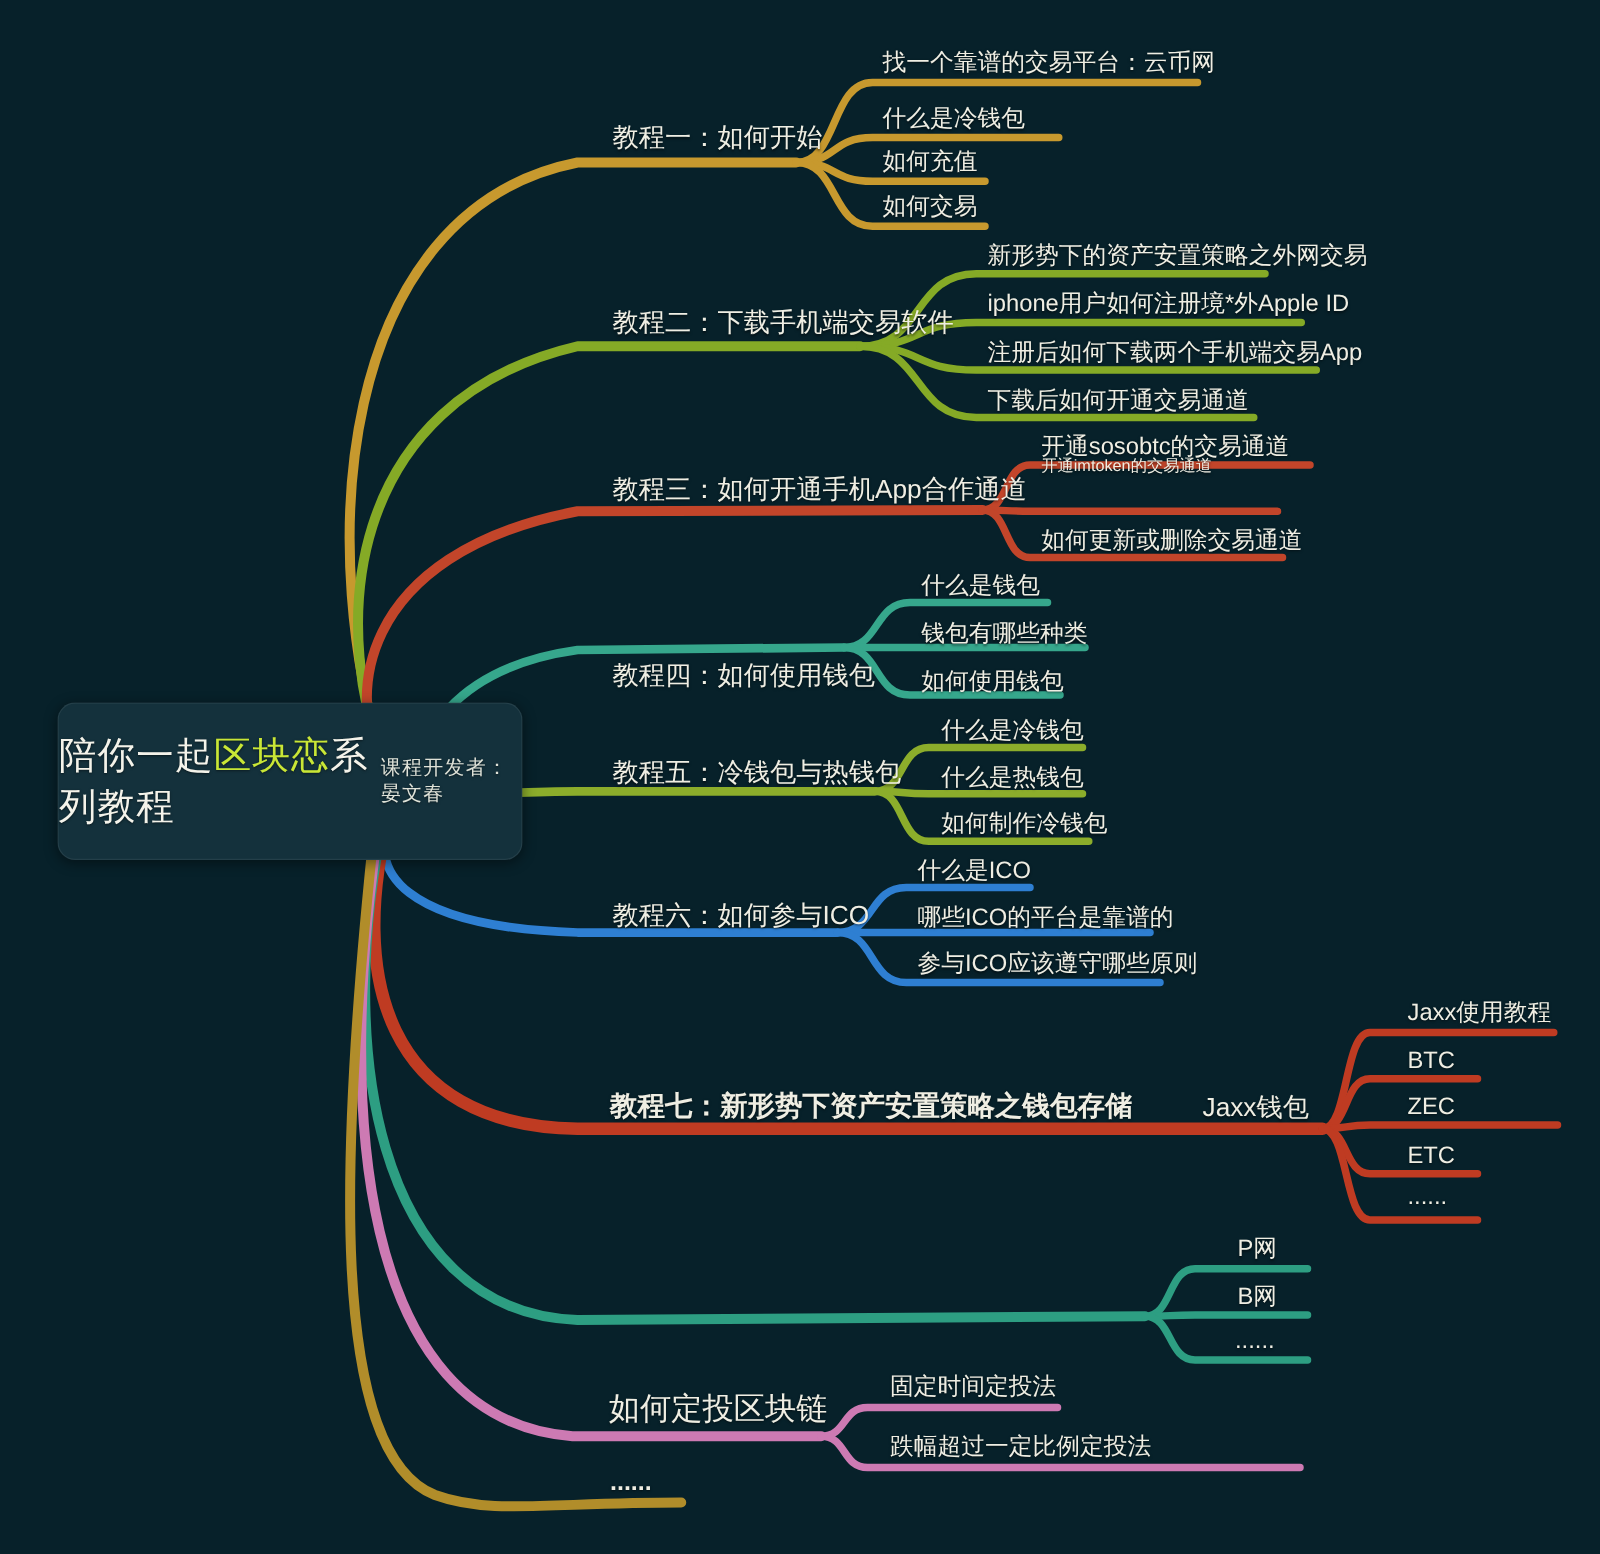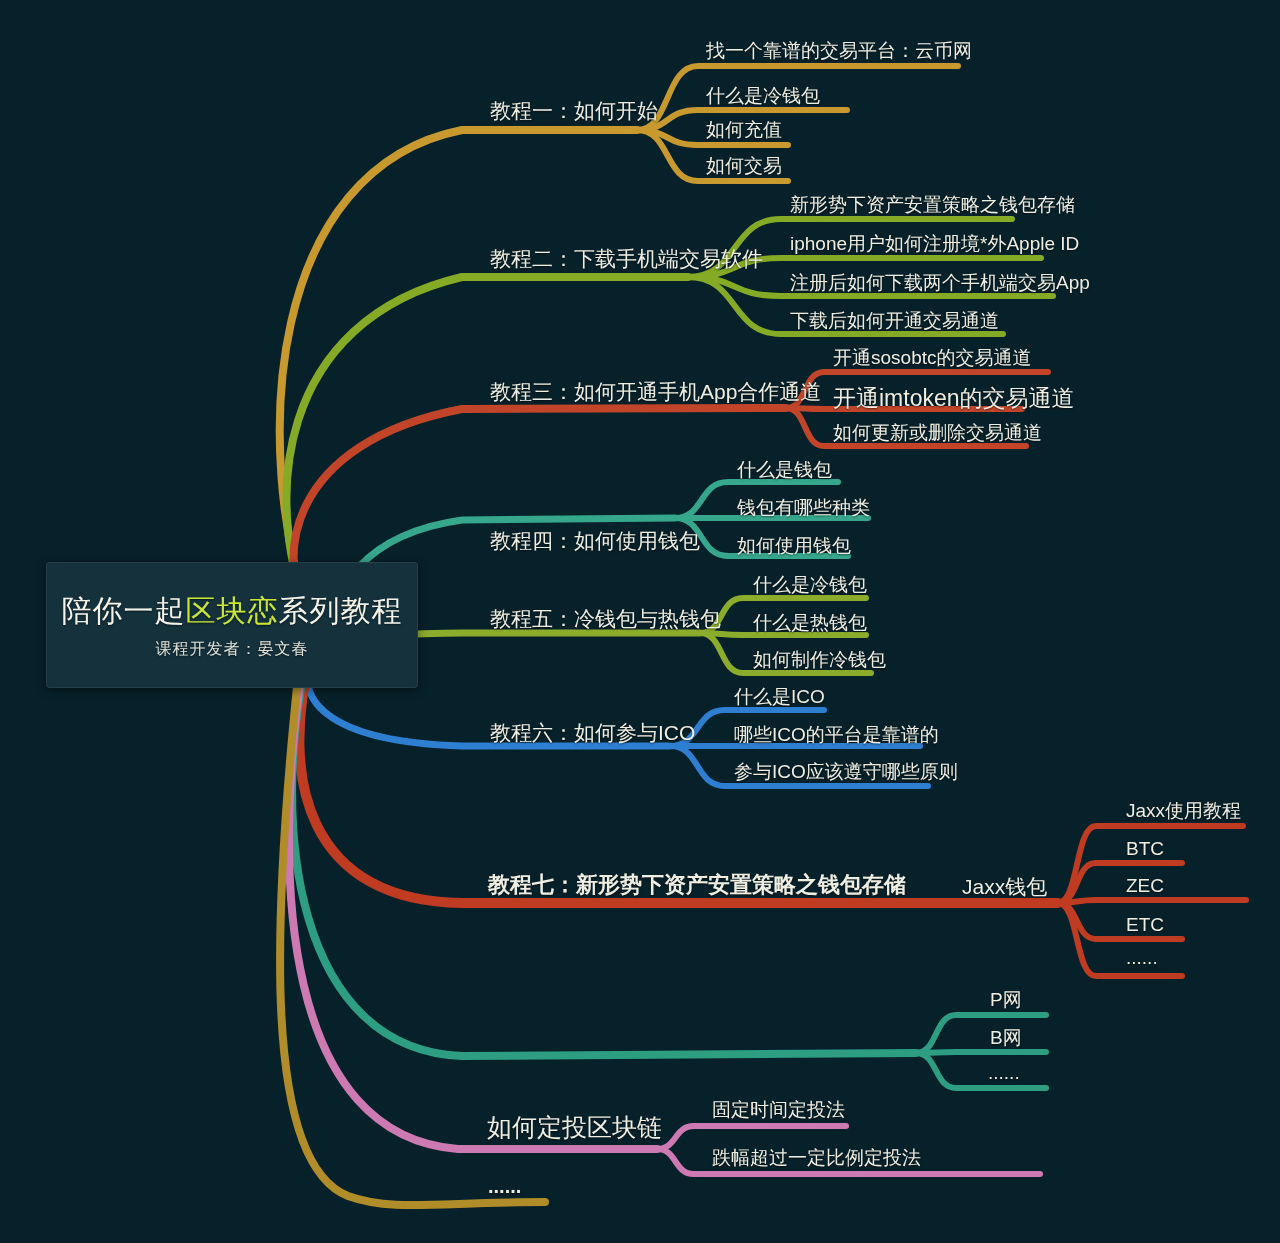--- a/index.html
+++ b/index.html
@@ -11,22 +11,22 @@
   #curves{position:absolute;left:0;top:0;width:1280px;height:1243px;}
   #labels{position:absolute;left:0;top:0;width:1280px;height:1243px;}
   .lbl{
     position:absolute;color:#efeee3;white-space:nowrap;line-height:1.05;
     text-shadow:0 1px 2px rgba(0,0,0,.55);
   }
   .lbl.bold{font-weight:700;}
   .center-box{
     position:absolute;left:46px;top:562px;width:370px;height:124px;
     background:#14313c;border:1px solid rgba(255,255,255,.07);
-    border-radius:4px;box-shadow:0 2px 10px rgba(0,0,0,.45);
-    display:flex;flex-direction:column;align-items:center;justify-content:center;
+    border-radius:14px;box-shadow:0 2px 10px rgba(0,0,0,.45);
+    display:flex;flex-direction:row;align-items:center;justify-content:center;
     gap:7px;
   }
   .c-title{font-size:30px;color:#f4f3ea;letter-spacing:1px;text-shadow:0 1px 2px rgba(0,0,0,.5);}
   .c-title .hl{color:#c9e636;}
   .c-sub{font-size:23px;color:#edeee4;letter-spacing:2px;text-shadow:0 1px 2px rgba(0,0,0,.5);}
   .c-author{font-size:16px;color:#dfe2d8;letter-spacing:1px;text-shadow:0 1px 2px rgba(0,0,0,.5);}
 </style>
 </head>
 <body>
 
@@ -73,30 +73,30 @@
       <path d="M657,1149 C677.35,1149 673.65,1174 694,1174 L1040,1174" fill="none" stroke="#cd7ab3" stroke-width="6" stroke-linecap="round" stroke-linejoin="round"></path>
       <path d="M300,658 C272,920 262,1162 348,1196 C392,1212 438,1202 545,1202" fill="none" stroke="#b18d2a" stroke-width="8" stroke-linecap="round" stroke-linejoin="round"></path>
     </svg>
 
   <div id="labels">
       <div class="lbl" style="left: 706px; top: 41px; font-size: 19px;">找一个靠谱的交易平台：云币网</div>
       <div class="lbl" style="left: 706px; top: 86px; font-size: 19px;">什么是冷钱包</div>
       <div class="lbl" style="left: 706px; top: 120px; font-size: 19px;">如何充值</div>
       <div class="lbl" style="left: 706px; top: 156px; font-size: 19px;">如何交易</div>
       <div class="lbl" style="left: 490px; top: 100px; font-size: 21px;">教程一：如何开始</div>
-      <div class="lbl" style="left: 790px; top: 195px; font-size: 19px;">新形势下资产安置策略之钱包存储</div>
+      <div class="lbl" style="left: 790px; top: 195px; font-size: 19px;">新形势下的资产安置策略之外网交易</div>
       <div class="lbl" style="left: 790px; top: 234px; font-size: 19px;">iphone用户如何注册境*外Apple ID</div>
       <div class="lbl" style="left: 790px; top: 273px; font-size: 19px;">注册后如何下载两个手机端交易App</div>
       <div class="lbl" style="left: 790px; top: 311px; font-size: 19px;">下载后如何开通交易通道</div>
       <div class="lbl" style="left: 490px; top: 248px; font-size: 21px;">教程二：下载手机端交易软件</div>
       <div class="lbl" style="left: 833px; top: 348px; font-size: 19px;">开通sosobtc的交易通道</div>
-      <div class="lbl" style="left: 833px; top: 386px; font-size: 23px; text-align: center;">开通imtoken的交易通道</div>
+      <div class="lbl" style="left: 833px; top: 366px; font-size: 13px; text-align: center;">开通imtoken的交易通道</div>
       <div class="lbl" style="left: 833px; top: 423px; font-size: 19px;">如何更新或删除交易通道</div>
       <div class="lbl" style="left: 490px; top: 381px; font-size: 21px;">教程三：如何开通手机App合作通道</div>
-      <div class="lbl" style="left: 737px; top: 460px; font-size: 19px;">什么是钱包</div>
+      <div class="lbl" style="left: 737px; top: 460px; font-size: 19px; font-family: Liberation Mono, monospace;">什么是钱包</div>
       <div class="lbl" style="left: 737px; top: 498px; font-size: 19px;">钱包有哪些种类</div>
       <div class="lbl" style="left: 737px; top: 536px; font-size: 19px;">如何使用钱包</div>
       <div class="lbl" style="left: 490px; top: 495px; font-size: 21px; margin-top: 35px;">教程四：如何使用钱包</div>
       <div class="lbl" style="left: 753px; top: 575px; font-size: 19px;">什么是冷钱包</div>
       <div class="lbl" style="left: 753px; top: 613px; font-size: 19px;">什么是热钱包</div>
       <div class="lbl" style="left: 753px; top: 650px; font-size: 19px;">如何制作冷钱包</div>
       <div class="lbl" style="left: 490px; top: 608px; font-size: 21px;">教程五：冷钱包与热钱包</div>
       <div class="lbl" style="left: 734px; top: 687px; font-size: 19px;">什么是ICO</div>
       <div class="lbl" style="left: 734px; top: 725px; font-size: 19px;">哪些ICO的平台是靠谱的</div>
       <div class="lbl" style="left: 734px; top: 762px; font-size: 19px;">参与ICO应该遵守哪些原则</div>

